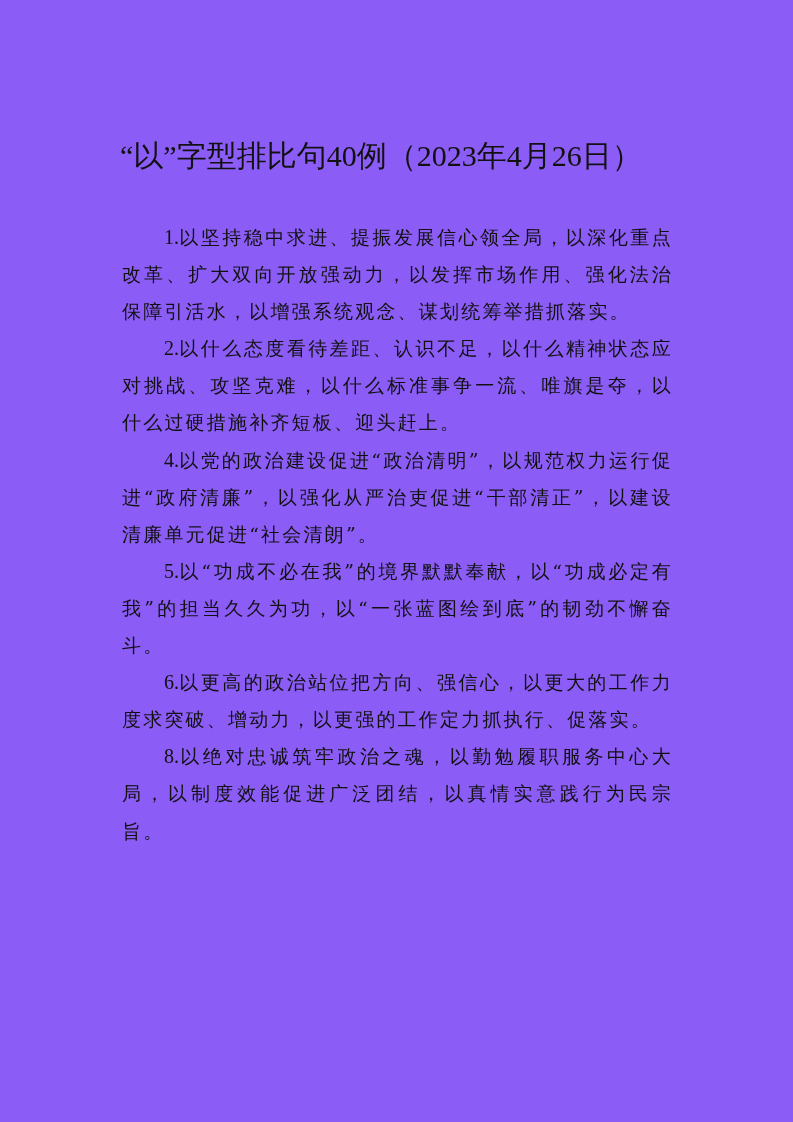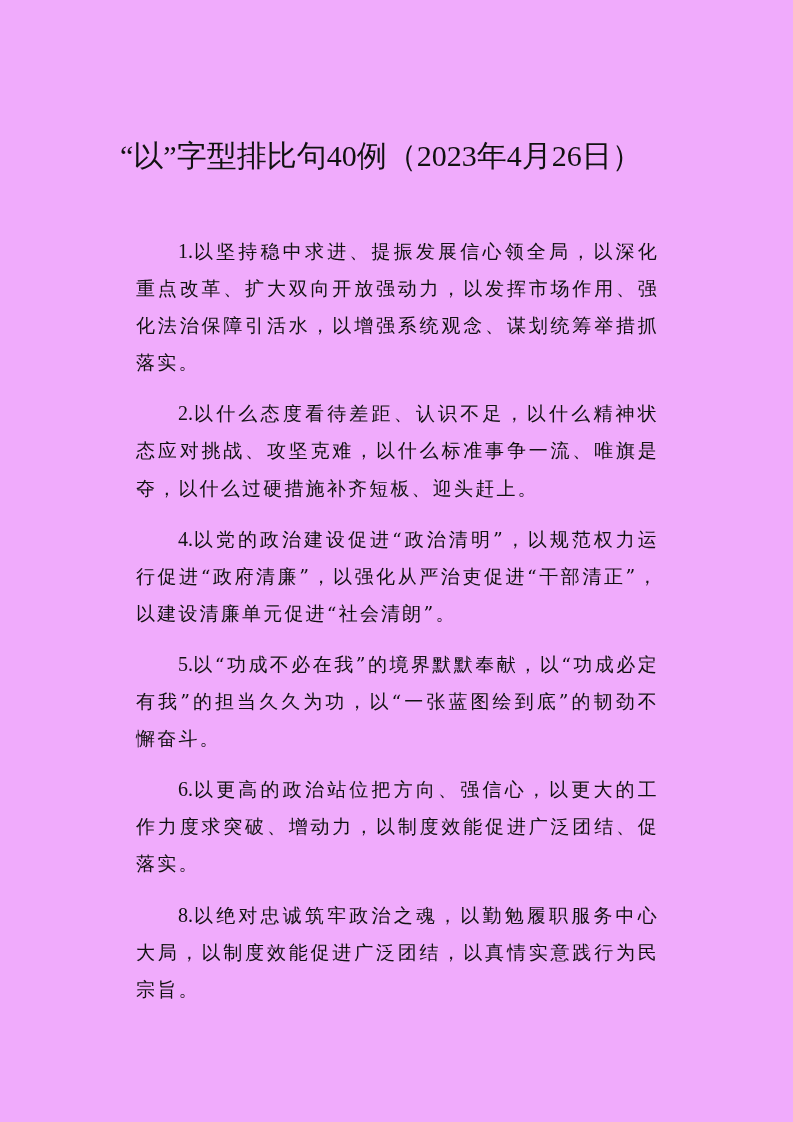--- a/index.html
+++ b/index.html
@@ -1,44 +1,44 @@
 <!DOCTYPE html>
 <html><head>
   <meta charset="utf-8">
   <style>
     html, body { margin: 0; padding: 0; background: #ffffff; }
     body { width: 793px; height: 1122px; position: relative; overflow: hidden; }
     .page {
       position: absolute; left: 0; top: 0; width: 793px; height: 1122px;
-      background: #f0abfc; color: #111111;
+      background: #8b5cf6; color: #111111;
       font-family: "DejaVu Serif", "Liberation Serif", serif;
     }
     .title {
       position: absolute; left: 120px; top: 136px; width: 580px;
       font-size: 30px; line-height: 40px; white-space: nowrap;
       font-family: "Liberation Serif", "DejaVu Serif", serif;
       letter-spacing: 0px;
     }
     .body {
       position: absolute; left: 122px; top: 219px; width: 551px;
       font-size: 19px; line-height: 37.1px;
       letter-spacing: 2.2px;
       text-align: justify;
       font-family: "DejaVu Serif", "Liberation Serif", serif;
     }
-    .para { margin: 14px; text-indent: 42px; }
+    .para { margin: 0; text-indent: 42px; }
     .num { font-family: "Liberation Serif", serif; font-size: 20px; letter-spacing: 0; }
   </style>
 </head>
 <body>
 
 <div class="page">
   <div class="title">“以”字型排比句40例（2023年4月26日）</div>
 
   <div class="body">
     <p class="para"><span class="num">1.</span><span>以坚持稳中求进、提振发展信心领全局，以深化重点改革、扩大双向开放强动力，以发挥市场作用、强化法治保障引活水，以增强系统观念、谋划统筹举措抓落实。</span></p>
     <p class="para"><span class="num">2.</span><span>以什么态度看待差距、认识不足，以什么精神状态应对挑战、攻坚克难，以什么标准事争一流、唯旗是夺，以什么过硬措施补齐短板、迎头赶上。</span></p>
     <p class="para"><span class="num">4.</span><span>以党的政治建设促进“政治清明”，以规范权力运行促进“政府清廉”，以强化从严治吏促进“干部清正”，以建设清廉单元促进“社会清朗”。</span></p>
     <p class="para"><span class="num">5.</span><span>以“功成不必在我”的境界默默奉献，以“功成必定有我”的担当久久为功，以“一张蓝图绘到底”的韧劲不懈奋斗。</span></p>
-    <p class="para"><span class="num">6.</span><span>以更高的政治站位把方向、强信心，以更大的工作力度求突破、增动力，以制度效能促进广泛团结、促落实。</span></p>
+    <p class="para"><span class="num">6.</span><span>以更高的政治站位把方向、强信心，以更大的工作力度求突破、增动力，以更强的工作定力抓执行、促落实。</span></p>
     <p class="para"><span class="num">8.</span><span>以绝对忠诚筑牢政治之魂，以勤勉履职服务中心大局，以制度效能促进广泛团结，以真情实意践行为民宗旨。</span></p>
   </div>
 </div>
 
 </body></html>

